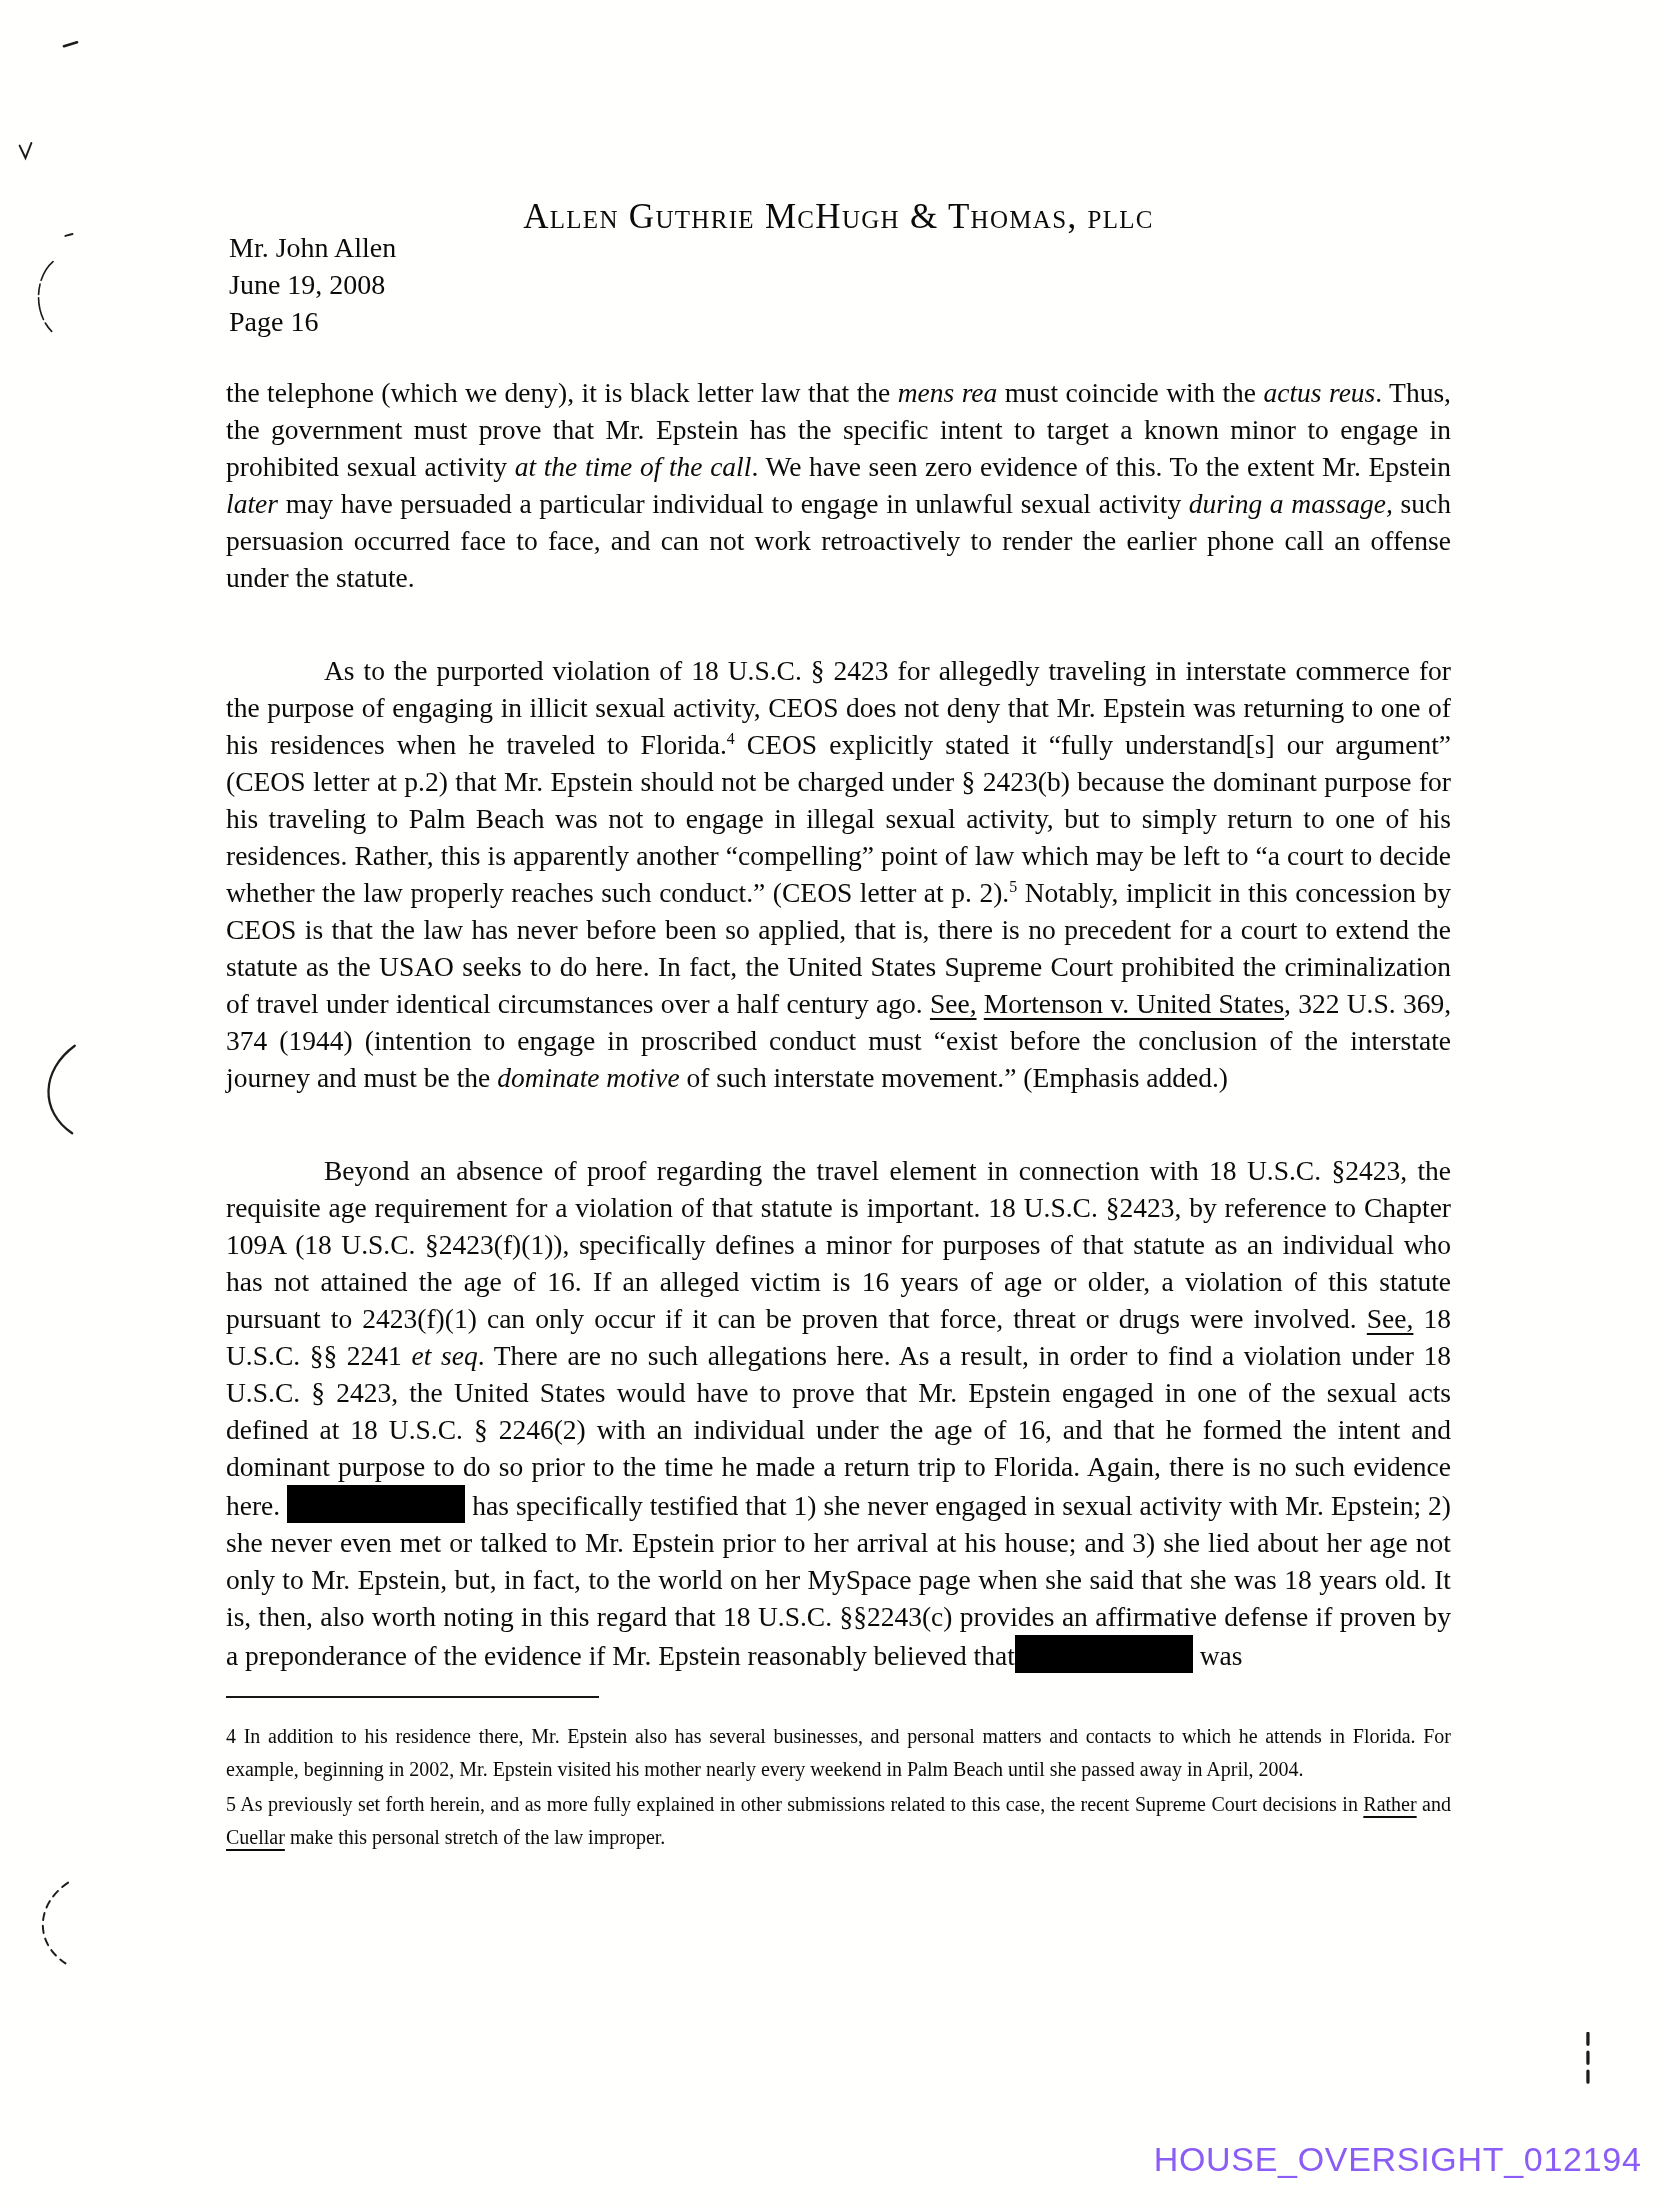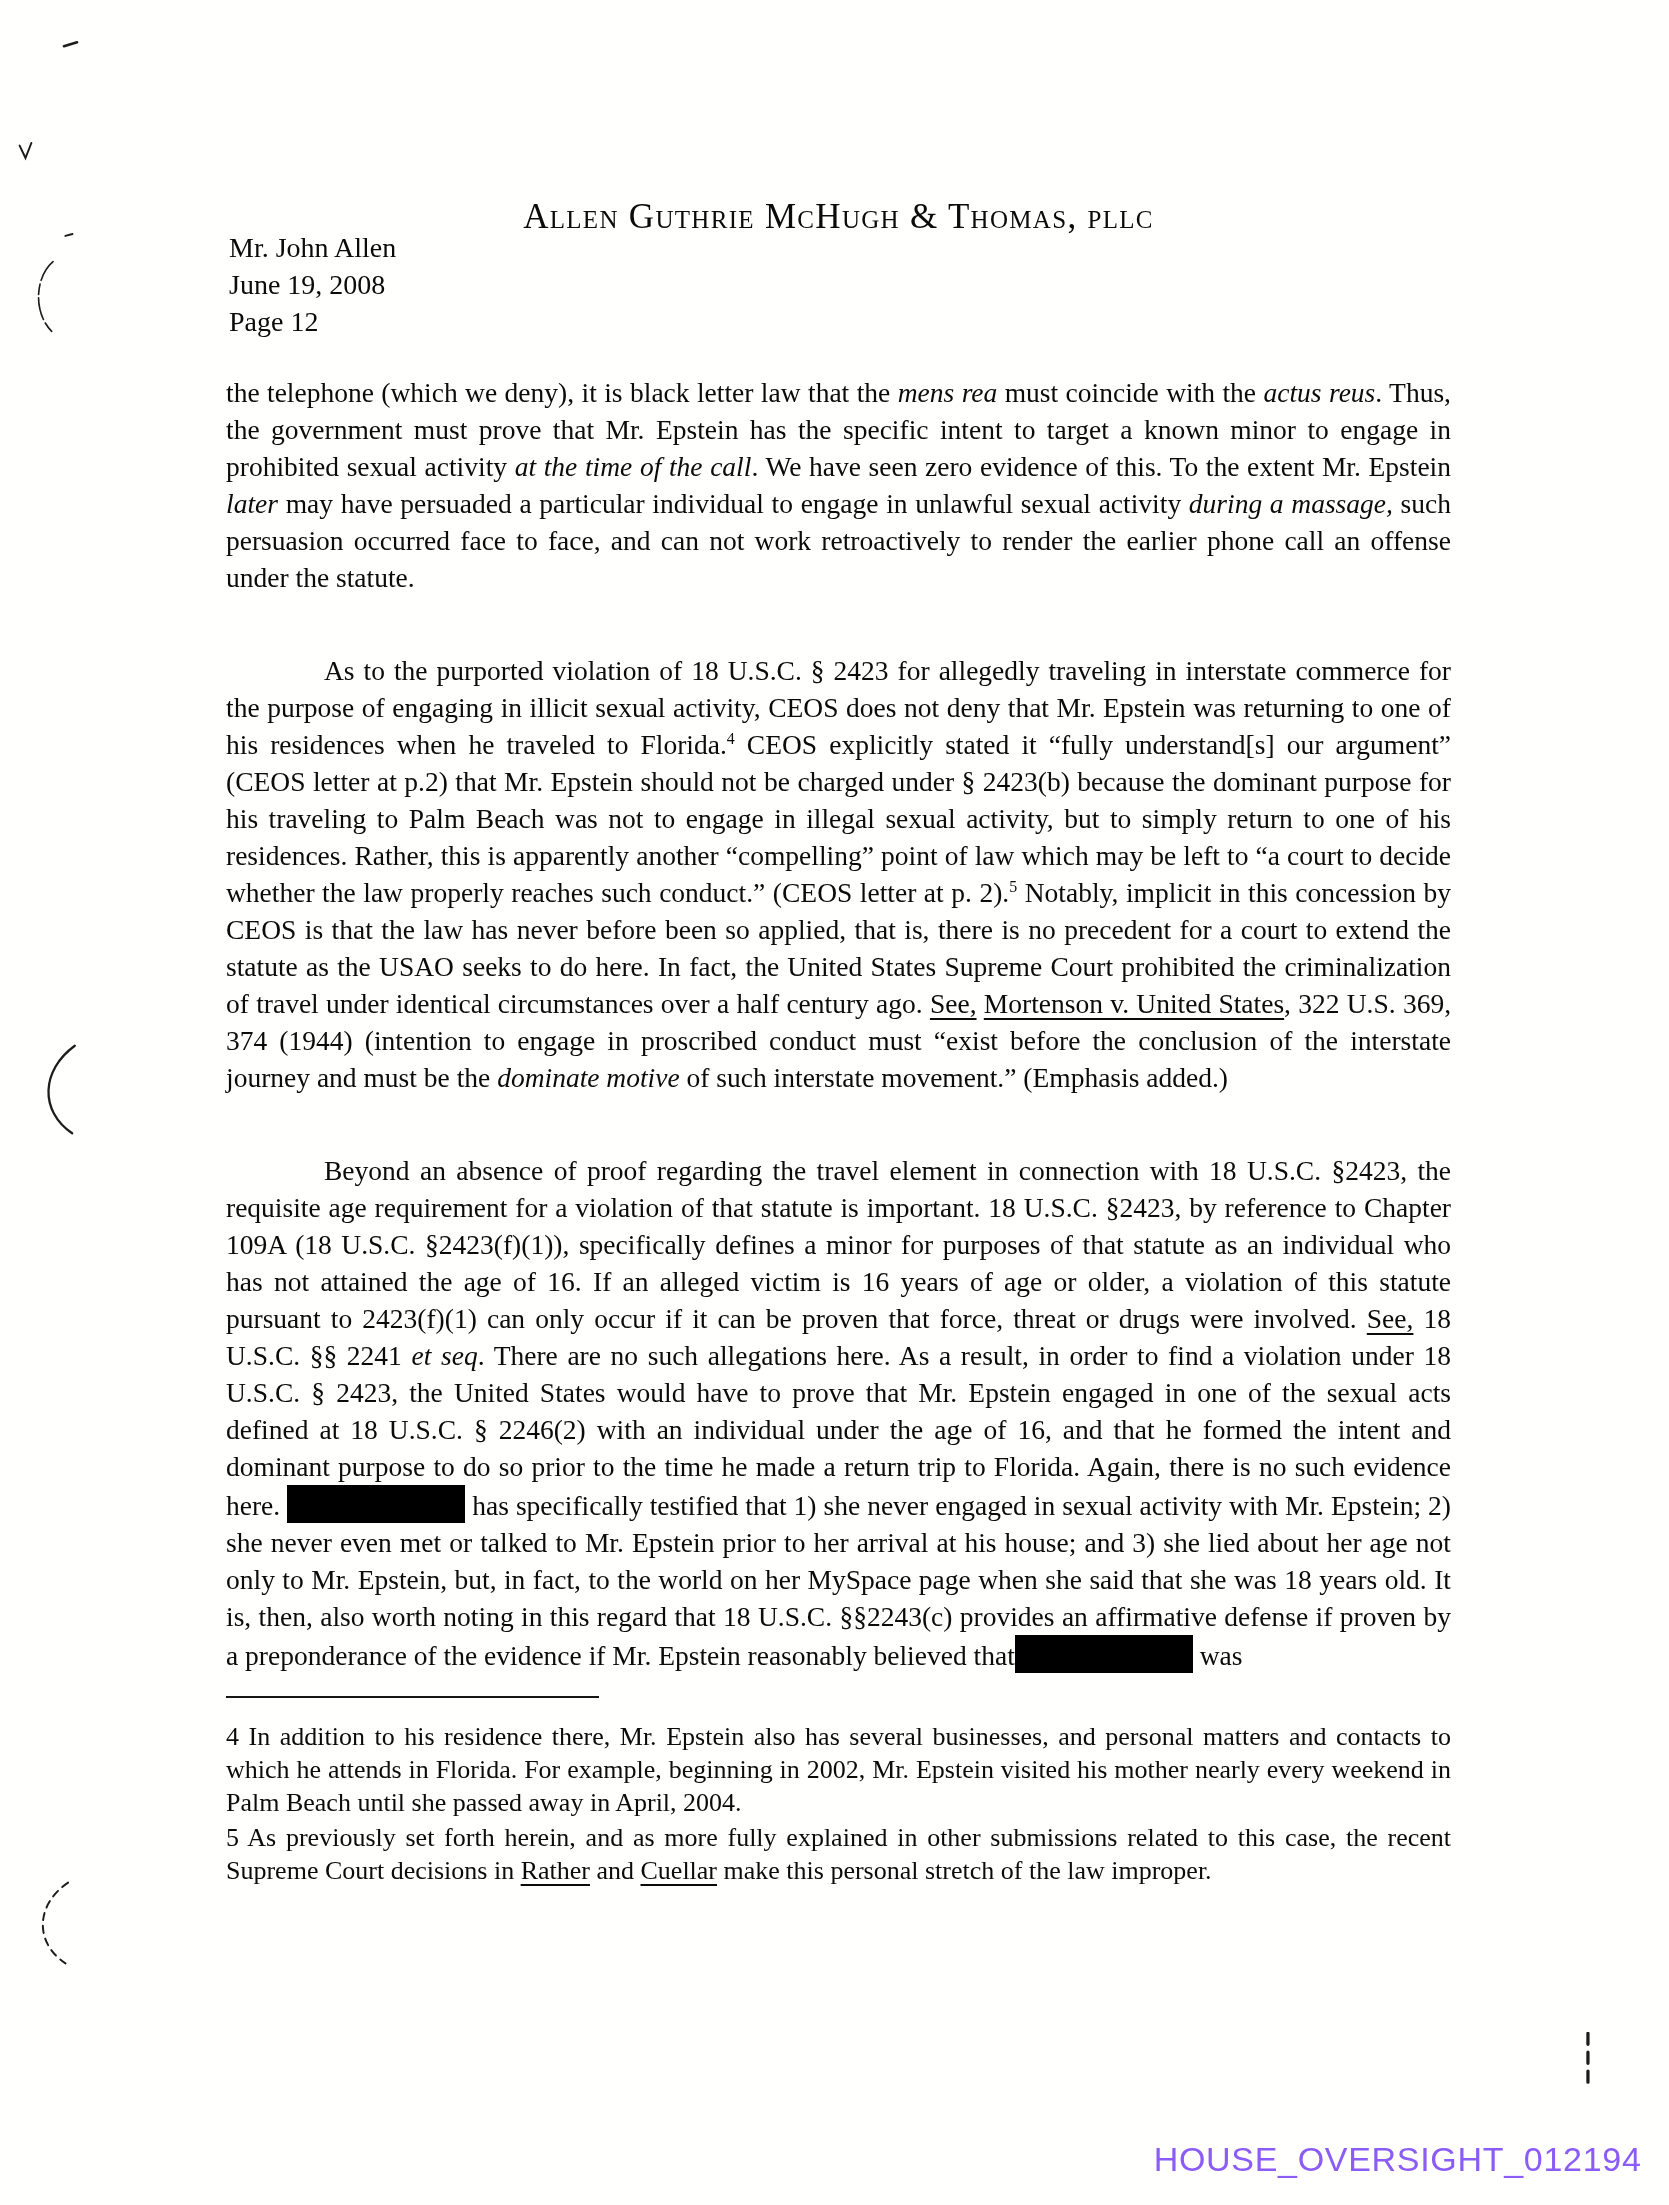--- a/index.html
+++ b/index.html
@@ -43,21 +43,21 @@
     vertical-align:-7.9px;
   }
   .fnsec{margin-top:22px;}
   .fnrule{
     width:373px;height:0;
     border-top:2.6px solid #161616;
     margin:0 0 22px 0;
   }
   .fn{
     margin:0;
-    font-size:26px;line-height:33px;
+    font-size:20px;line-height:33px;
     text-align:justify;
     font-family:Liberation Serif, serif;
   }
   .fn + .fn{margin-top:1.3px;}
   .footer{
     position:absolute;right:27.5px;top:2140px;
     font-family:"Liberation Sans", sans-serif;
     font-size:34px;
     letter-spacing:0.7px;
     color:#8b5cf6;
@@ -91,21 +91,21 @@
     </svg>
   <svg class="mark" style="left:1584px;top:2032px" width="7.9" height="56" viewBox="0 0 12 86">
       <line x1="6" y1="2" x2="6" y2="84" stroke-width="5" stroke-dasharray="17 12"></line>
     </svg>
 
   <div class="header">Allen Guthrie McHugh &amp; Thomas, pllc</div>
 
   <div class="address">
     <div>Mr. John Allen</div>
     <div>June 19, 2008</div>
-    <div>Page 12</div>
+    <div>Page 16</div>
   </div>
 
   <div class="bodytext">
     <p class="para"><span>the telephone (which we deny), it is black letter law that the </span><span class="it">mens rea</span><span> must coincide with the </span><span class="it">actus reus</span><span>.  Thus, the government must prove that Mr. Epstein has the specific intent to target a known minor to engage in prohibited sexual activity </span><span class="it">at the time of the call</span><span>.  We have seen zero evidence of this.  To the extent Mr. Epstein </span><span class="it">later</span><span> may have persuaded a particular individual to engage in unlawful sexual activity </span><span class="it">during a massage,</span><span> such persuasion occurred face to face, and can not work retroactively to render the earlier phone call an offense under the statute.</span></p>
     <p class="para indent"><span>As to the purported violation of 18 U.S.C. § 2423 for allegedly traveling in interstate commerce for the purpose of engaging in illicit sexual activity, CEOS does not deny that Mr. Epstein was returning to one of his residences when he traveled to Florida.</span><sup>4</sup><span> CEOS explicitly stated it “fully understand[s] our argument” (CEOS letter at p.2) that Mr. Epstein should not be charged under § 2423(b) because the dominant purpose for his traveling to Palm Beach was not to engage in illegal sexual activity, but to simply return to one of his residences.  Rather, this is apparently another “compelling” point of law which may be left to “a court to decide whether the law properly reaches such conduct.”  (CEOS letter at p. 2).</span><sup>5</sup><span>  Notably, implicit in this concession by CEOS is that the law has never before been so applied, that is, there is no precedent for a court to extend the statute as the USAO seeks to do here.  In fact, the United States Supreme Court prohibited the criminalization of travel under identical circumstances over a half century ago.  </span><span class="un">See,</span><span> </span><span class="un">Mortenson v. United States</span><span>, 322 U.S. 369, 374 (1944) (intention to engage in proscribed conduct must “exist before the conclusion of the interstate journey and must be the </span><span class="it">dominate motive</span><span> of such interstate movement.”  (Emphasis added.)</span></p>
     <p class="para indent"><span>Beyond an absence of proof regarding the travel element in connection with 18 U.S.C. §2423, the requisite age requirement for a violation of that statute is important.  18 U.S.C. §2423, by reference to Chapter 109A (18 U.S.C. §2423(f)(1)), specifically defines a minor for purposes of that statute as an individual who has not attained the age of 16. If an alleged victim is 16 years of age or older, a violation of this statute pursuant to 2423(f)(1) can only occur if it can be proven that force, threat or drugs were involved. </span><span class="un">See,</span><span> 18 U.S.C. §§ 2241 </span><span class="it">et seq</span><span>. There are no such allegations here. As a result, in order to find a violation under 18 U.S.C. § 2423, the United States would have to prove that Mr. Epstein engaged in one of the sexual acts defined at 18 U.S.C. § 2246(2) with an individual under the age of 16, and that he formed the intent and dominant purpose to do so prior to the time he made a return trip to Florida. Again, there is no such evidence here. </span><span class="redact" style="width: 178px;"></span><span> has specifically testified that 1) she never engaged in sexual activity with Mr. Epstein; 2) she never even met or talked to Mr. Epstein prior to her arrival at his house; and 3) she lied about her age not only to Mr. Epstein, but, in fact, to the world on her MySpace page when she said that she was 18 years old. It is, then, also worth noting in this regard that 18 U.S.C. §§2243(c) provides an affirmative defense if proven by a preponderance of the evidence if Mr. Epstein reasonably believed that</span><span class="redact" style="width: 178px;"></span><span> was</span></p>
 
     <div class="fnsec">
       <div class="fnrule"></div>
       <p class="fn"><span>4 In addition to his residence there, Mr. Epstein also has several businesses, and personal matters and contacts to which he attends in Florida.  For example, beginning in 2002, Mr. Epstein visited his mother nearly every weekend in Palm Beach until she passed away in April, 2004.</span></p>

